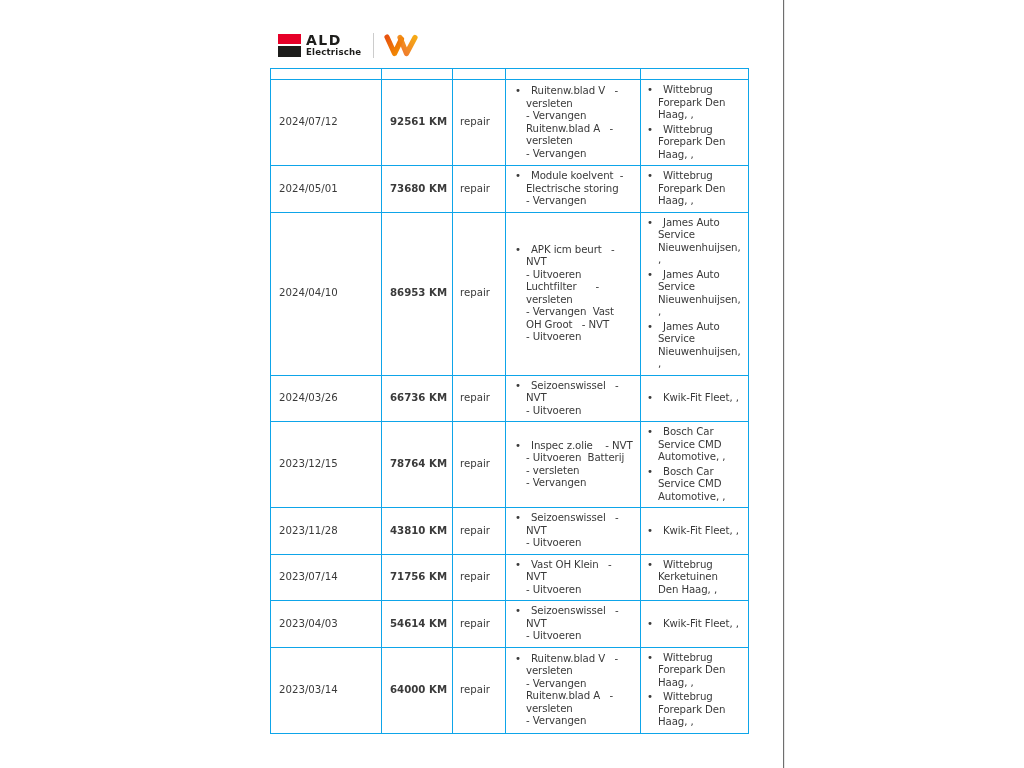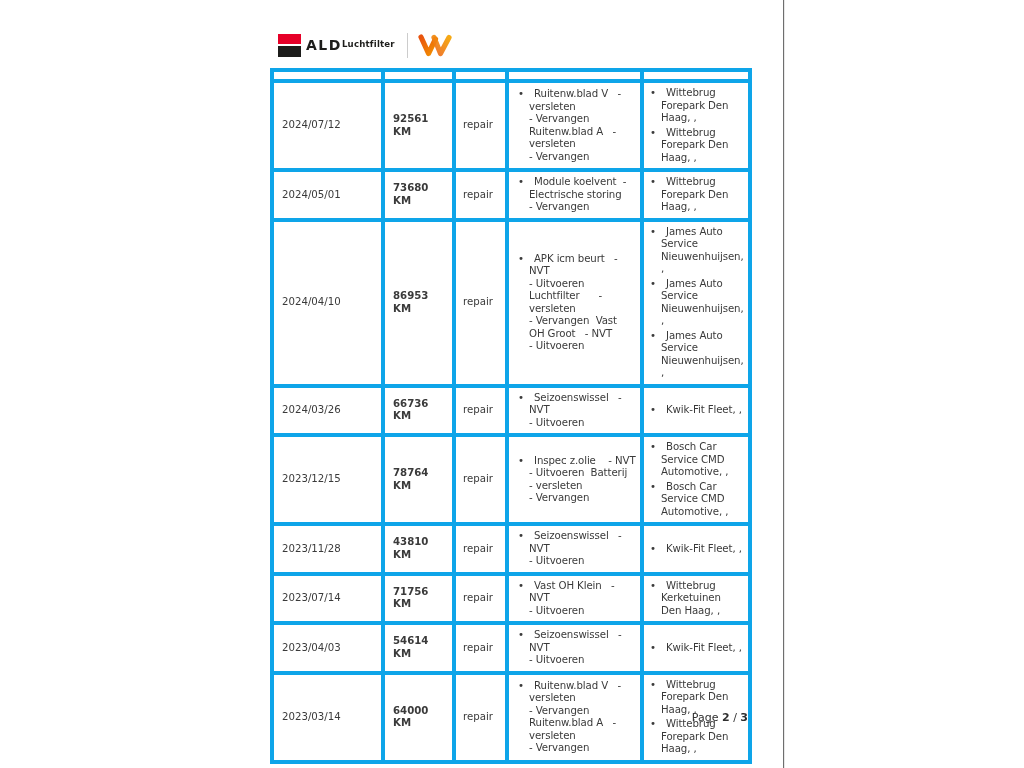--- a/index.html
+++ b/index.html
@@ -15,21 +15,21 @@
 
   
   .brand {
     position: absolute; left: 278px; top: 33px;
     display: flex; align-items: center;
   }
   .sg-square {
     width: 23px; height: 23px;
     background: linear-gradient(to bottom, #e60028 0%, #e60028 44%, #ffffff 44%, #ffffff 54%, #1d1d1b 54%, #1d1d1b 100%);
   }
-  .ald-text { margin-left: 5px; display: flex; flex-direction: row; justify-content: center; }
+  .ald-text { margin-left: 5px; display: flex; flex-direction: column; justify-content: center; }
   .ald-title {
     font-size: 14px; font-weight: bold; color: #1d1d1b;
     letter-spacing: 1.5px; line-height: 13px;
   }
   .ald-sub {
     font-size: 8.6px; font-weight: 600; color: #1d1d1b;
     letter-spacing: 0.2px; line-height: 9px; margin-top: 1px;
   }
   .brand-divider {
     width: 1px; height: 25px; background: #cccccc; margin: 0 10px 0 12px;
@@ -37,21 +37,21 @@
   .w-logo { width: 34px; height: 25px; }
 
   
   table.history {
     position: absolute; left: 270px; top: 68px;
     width: 478px; table-layout: fixed;
     border-collapse: collapse;
     font-size: 10.2px; line-height: 12.5px;
   }
   table.history td {
-    border: 4px solid #0ea5e9;
+    border: 1px solid #0ea5e9;
     vertical-align: middle;
     color: #3a3a3a;
     overflow: hidden;
   }
   thead td { height: 11px; padding: 0; }
   td.col-date { padding: 2px 12px 2px 8px; }
   td.col-km   { padding: 2px 2px 2px 8px; font-weight: bold; }
   td.col-type { padding: 2px 2px 2px 7px; }
   td.col-desc { padding: 4px 2px 4px 8px; }
   td.col-loc  { padding: 4px 1px 4px 5px; }
@@ -87,21 +87,21 @@
 </style>
 </head>
 <body>
 
 <div class="screen">
 
   <div class="brand">
     <div class="sg-square"></div>
     <div class="ald-text">
       <div class="ald-title">ALD</div>
-      <div class="ald-sub">Luchtfilter</div>
+      <div class="ald-sub">Electrische</div>
     </div>
     <div class="brand-divider"></div>
     <svg class="w-logo" viewBox="0 0 34 25" aria-hidden="true">
       <defs>
         <linearGradient id="wg1" x1="0" y1="0" x2="1" y2="1">
           <stop offset="0" stop-color="#e8530e"></stop>
             <stop offset="1" stop-color="#f39200"></stop>
         </linearGradient>
         <linearGradient id="wg2" x1="0" y1="1" x2="1" y2="0">
           <stop offset="0" stop-color="#ed6a1f"></stop>
@@ -322,22 +322,16 @@
 Haag, ,</li>
               <li>Wittebrug
 Forepark Den
 Haag, ,</li>
             </ul>
           </td>
         </tr>
       </tbody>
   </table>
 
-  <div class="page-footer">
-    <span>Page</span>
-    <b>2</b>
-    <span>/</span>
-    <b>3</b>
-  </div>
 
   <div class="vline"></div>
 
 </div>
 
 </body></html>

